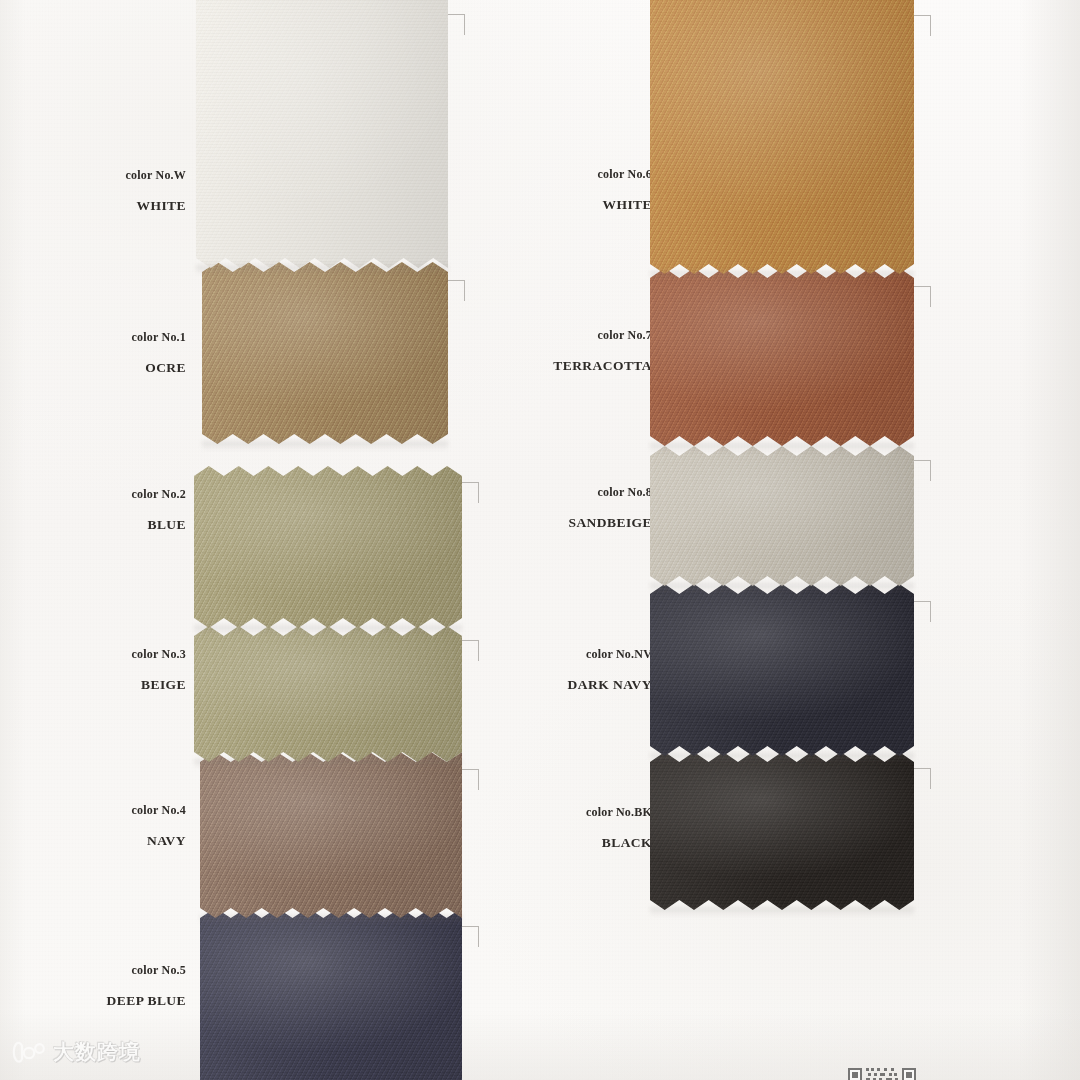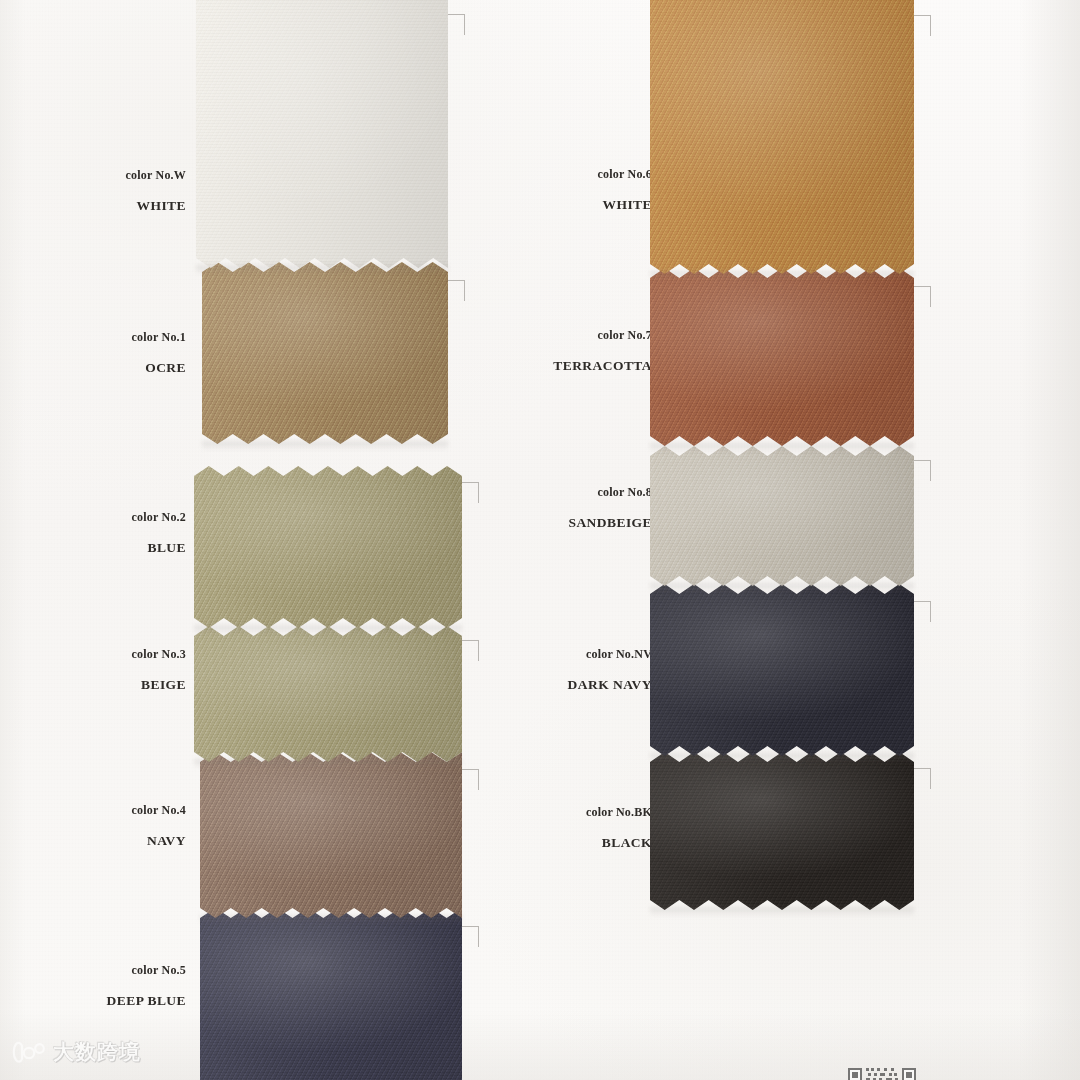--- a/index.html
+++ b/index.html
@@ -384,21 +384,21 @@
 
   <div id="label-layer">
       <div class="label" style="left: 64px; top: 168px; width: 122px;">
         <span class="code">color No.W</span>
         <span class="name">WHITE</span>
       </div>
       <div class="label" style="left: 64px; top: 330px; width: 122px;">
         <span class="code">color No.1</span>
         <span class="name">OCRE</span>
       </div>
-      <div class="label" style="left: 64px; top: 510px; width: 122px;">
+      <div class="label" style="left: 64px; top: 487px; width: 122px;">
         <span class="code">color No.2</span>
         <span class="name">BLUE</span>
       </div>
       <div class="label" style="left: 64px; top: 647px; width: 122px;">
         <span class="code">color No.3</span>
         <span class="name">BEIGE</span>
       </div>
       <div class="label" style="left: 64px; top: 803px; width: 122px;">
         <span class="code">color No.4</span>
         <span class="name">NAVY</span>

